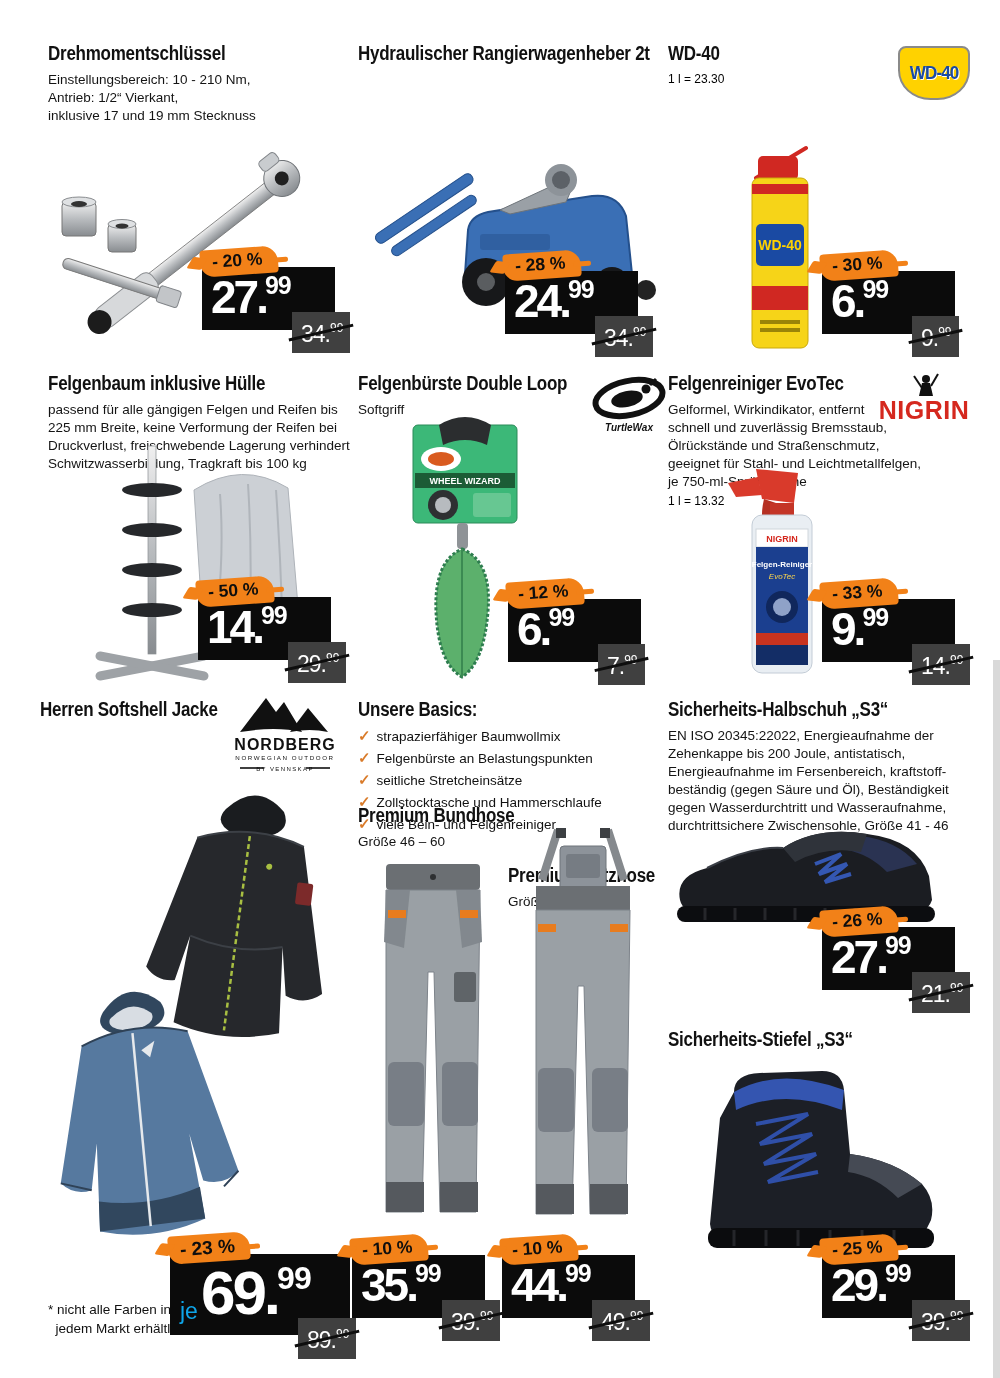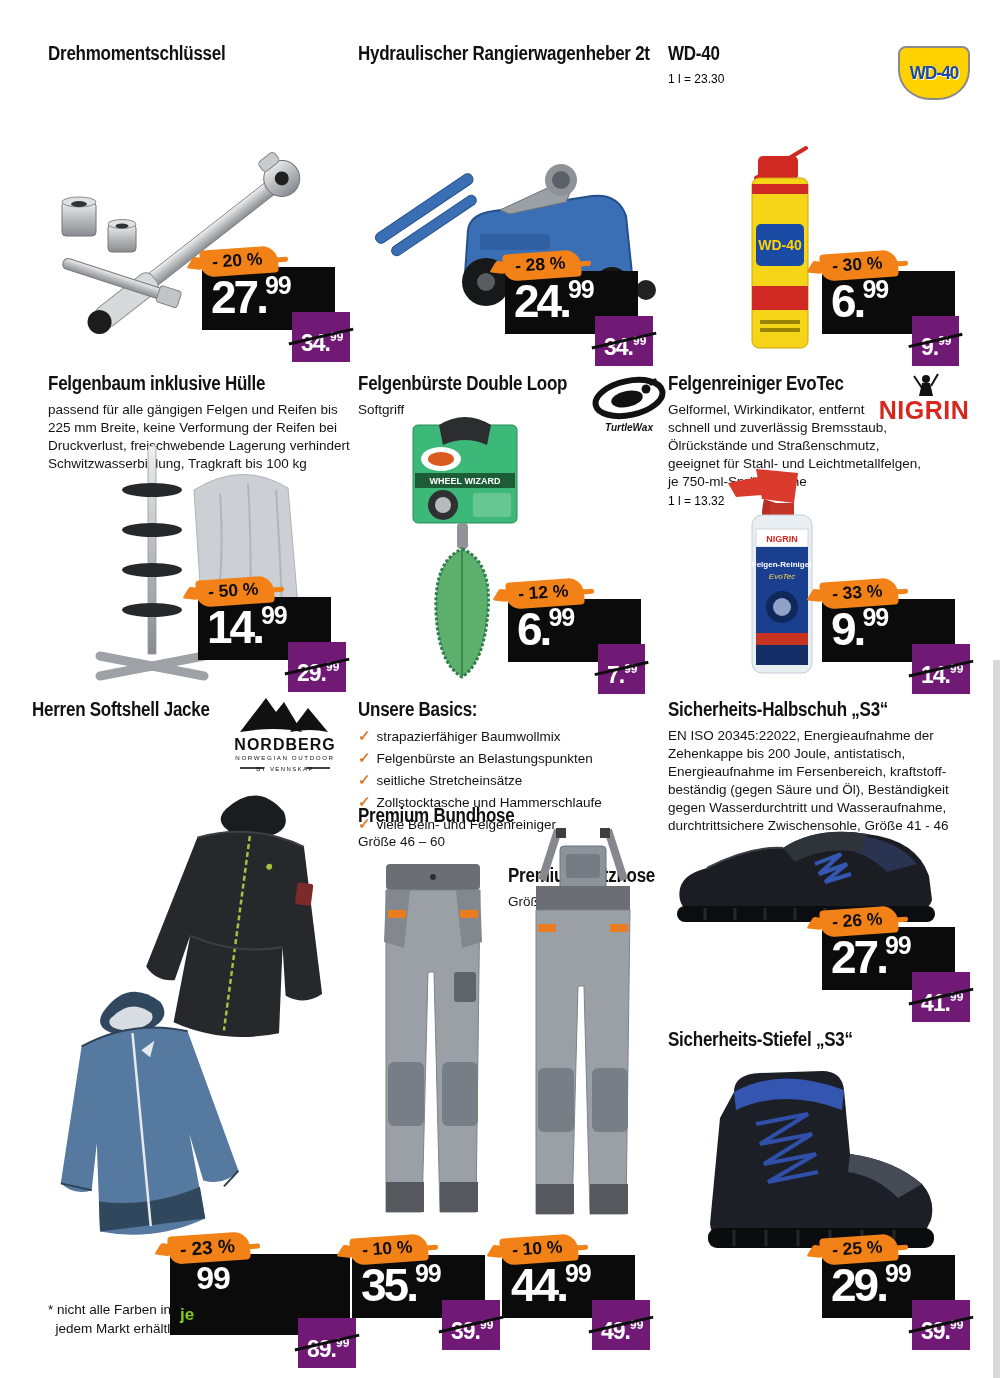--- a/index.html
+++ b/index.html
@@ -17,23 +17,23 @@
          color:#0e0e0e;font-weight:700;font-size:17.5px;line-height:1;padding:4px 15px 5px 12px;
          transform:rotate(-4deg);border-radius:4px 16px 4px 14px;}
   .badge::before{content:"";position:absolute;left:-11px;top:7px;width:16px;height:11px;
          background:#f28118;transform:skewX(-28deg) rotate(10deg);border-radius:2px;}
   .badge::after{content:"";position:absolute;right:-10px;top:46%;width:18px;height:5px;
          background:#f28118;border-radius:2px;}
   .pbox{position:relative;margin-top:-8px;background:#0b0b0b;width:124px;height:62px;z-index:1;
         padding:1px 0 0 9px;display:flex;align-items:flex-start;}
   .pint{color:#fff;font-weight:700;font-size:46px;line-height:58px;letter-spacing:-3px;}
   .pdec{color:#fff;font-weight:700;font-size:25px;line-height:25px;margin-top:5px;margin-left:-1px;letter-spacing:-1px;}
-  .prefix{color:#84cc16;font-weight:700;font-size:17px;line-height:1;align-self:flex-end;margin:0 3px 12px 0;}
-  .opbox{position:absolute;left:90px;top:64px;z-index:2;background:#701a75;color:#fff;
-         font-weight:700;padding:18px 7px 5px 9px;white-space:nowrap;}
+  .prefix{color:#0ea5e9;font-weight:400;font-size:23px;line-height:1;align-self:flex-end;margin:0 3px 12px 0;}
+  .opbox{position:absolute;left:90px;top:64px;z-index:2;background:#404040;color:#fff;
+         font-weight:400;padding:9px 7px 5px 9px;white-space:nowrap;}
   .oint{font-size:23px;letter-spacing:-1px;}
   .odec{font-size:12px;vertical-align:top;line-height:14px;}
   .strike{position:absolute;left:-4px;right:-4px;top:46%;height:0;border-top:3px solid #0e0e0e;
           transform:rotate(-13deg);}
   
   .tag-lg .pbox{width:170px;height:80px;padding-left:10px;}
   .tag-lg .pint{font-size:62px;line-height:76px;}
   .tag-lg .pdec{font-size:32px;line-height:32px;margin-top:7px;}
   .tag-lg .badge{font-size:19px;}
   .tag-lg .opbox{left:128px;top:84px;}
@@ -48,20 +48,23 @@
         text-shadow:1px 1px 0 #fff;transform:scaleX(0.9);}
   .nigrin-word{fill:#d5281e;font-weight:700;font-size:25px;letter-spacing:0.5px;}
   .footnote{position:absolute;left:48px;top:1286px;font-size:13.5px;line-height:19px;white-space:pre;}
   .edge-strip{position:absolute;right:0;top:660px;width:7px;height:718px;background:#d9d9d9;}
 </style>
 </head>
 <body>
 
 <div class="cell" style="left:48px;top:42px;">
   <h2 class="ptitle">Drehmomentschlüssel</h2><br>
+  <p class="pdesc">Einstellungsbereich: 10 - 210 Nm,
+Antrieb: 1/2“ Vierkant,
+inklusive 17 und 19 mm Stecknuss</p>
 </div>
 
 <svg class="art" style="left:42px;top:92px;" width="300" height="265" viewBox="0 0 300 265">
   <defs>
     <linearGradient id="chrome" x1="0" y1="0" x2="0" y2="1">
       <stop offset="0" stop-color="#f0f0f0"></stop>
         <stop offset="0.5" stop-color="#b9bcbf"></stop>
         <stop offset="1" stop-color="#888c90"></stop>
     </linearGradient>
   </defs>
@@ -288,21 +291,21 @@
   <div class="pbox">
     <span class="pint">9.</span>
       <span class="pdec">99</span>
   </div>
   <div class="opbox">
     <span class="oint">14.</span><span class="odec">99</span>
     <i class="strike"></i>
   </div>
 </div>
 
-<div class="cell" style="left:32px;top:698px;text-align:center;">
+<div class="cell" style="left:40px;top:698px;text-align:center;">
   <h2 class="ptitle">Herren Softshell Jacke</h2><br>
 </div>
 
 <svg class="art" style="left:232px;top:694px;" width="106" height="82" viewBox="0 0 106 82">
   <path d="M8,38 L34,4 L44,18 L52,8 L70,38 Q44,32 8,38 Z" fill="#111"></path>
   <path d="M58,38 L76,14 L96,38 Q78,34 58,38 Z" fill="#111"></path>
   <text x="53" y="56" text-anchor="middle" font-size="16" font-weight="bold" letter-spacing="1" fill="#111">NORDBERG</text>
   <text x="53" y="66" text-anchor="middle" font-size="6.2" letter-spacing="1.6" fill="#111">NORWEGIAN OUTDOOR</text>
   <line x1="8" y1="74" x2="32" y2="74" stroke="#111" stroke-width="1.6"></line>
   <line x1="74" y1="74" x2="98" y2="74" stroke="#111" stroke-width="1.6"></line>
@@ -330,20 +333,21 @@
     <path d="M45,64 Q98,42 152,60" stroke="#2f4257" stroke-width="2" fill="none"></path>
     <path d="M10,198 L40,208 M188,204 L172,218" stroke="#2f4257" stroke-width="2" fill="none"></path>
     <path d="M104,74 L118,66 L112,82 Z" fill="#e6e9ec"></path>
   </g>
 </svg>
 
 <div class="tag tag-lg" style="left:170px;top:1234px;">
   <div class="badge"><span>- 23 %</span></div>
   <div class="pbox">
     <span class="prefix">je</span>
+    <span class="pint">69.</span>
       <span class="pdec">99</span>
   </div>
   <div class="opbox">
     <span class="oint">89.</span><span class="odec">99</span>
     <i class="strike"></i>
   </div>
 </div>
 
 <div class="cell" style="left:358px;top:698px;width:300px;">
   <h2 class="ptitle">Unsere Basics:</h2>
@@ -462,21 +466,21 @@
   <path d="M42,60 Q84,38 118,40" stroke="#3a3e46" stroke-width="2" fill="none"></path>
 </svg>
 
 <div class="tag" style="left:822px;top:908px;">
   <div class="badge"><span>- 26 %</span></div>
   <div class="pbox">
     <span class="pint">27.</span>
       <span class="pdec">99</span>
   </div>
   <div class="opbox">
-    <span class="oint">41.</span><span class="odec">99</span>
+    <span class="oint">21.</span><span class="odec">99</span>
     <i class="strike"></i>
   </div>
 </div>
 
 <div class="cell" style="left:668px;top:1028px;">
   <h2 class="ptitle">Sicherheits-Stiefel „S3“</h2>
 </div>
 
 <svg class="art" style="left:672px;top:1058px;" width="280" height="200" viewBox="0 0 280 200">
   <path d="M62,34 Q62,16 88,15 L150,13 Q170,13 172,32 L178,96 Q222,102 250,126 Q264,142 259,162 L252,176 Q240,186 208,186 L58,186 Q40,183 38,166 L48,60 Z" fill="#1c1f26"></path>

